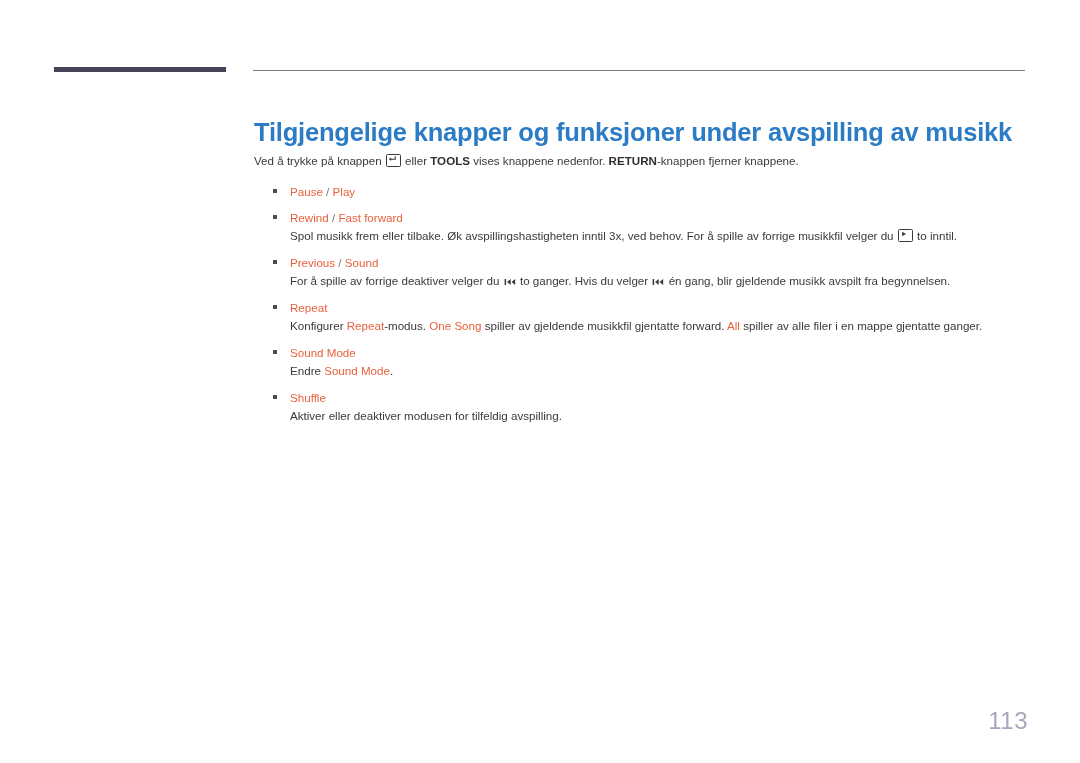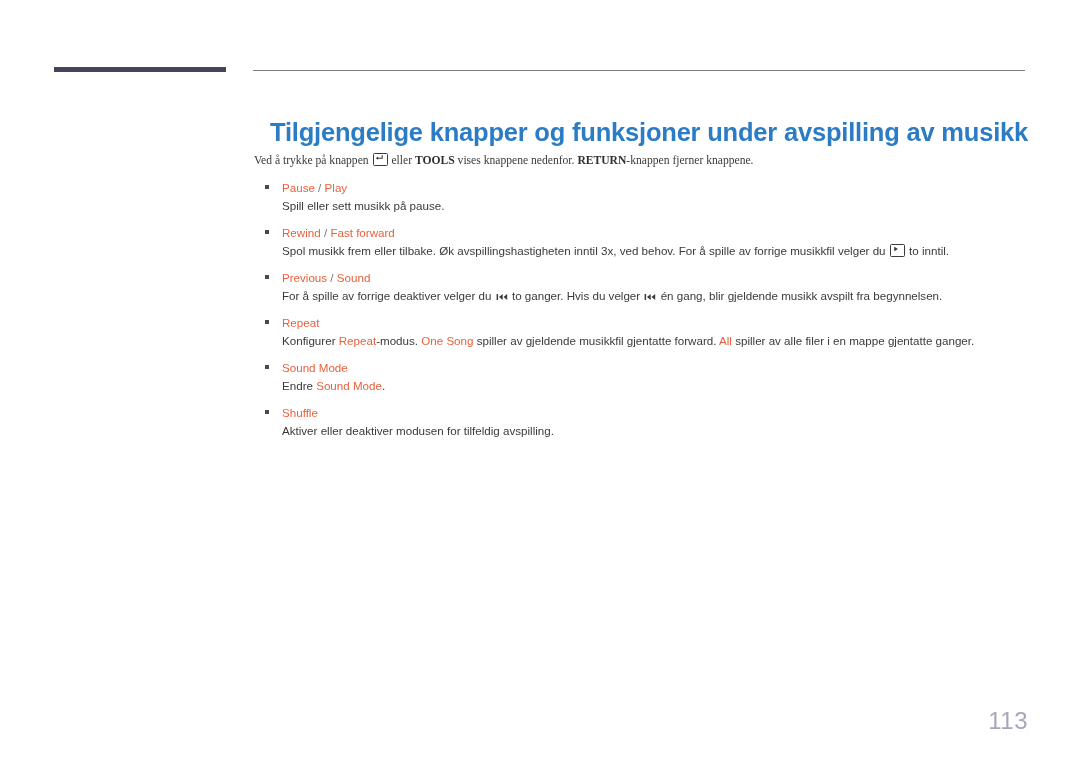--- a/index.html
+++ b/index.html
@@ -45,48 +45,46 @@
     position: absolute;
     left: 254px;
     top: 100px;
     width: 790px;
     font-size: 25.5px;
     line-height: 30px;
     font-weight: bold;
     color: #2b7cc4;
     letter-spacing: -0.2px;
     white-space: nowrap;
-    text-align: center;
   }
 
   
   .content {
     position: absolute;
     left: 254px;
     top: 152px;
     width: 790px;
     color: #3a3a3a;
     font-size: 11.6px;
     line-height: 18px;
   }
 
   .intro {
     margin: 0 0 9px 0;
     color: #3a3a3a;
-    font-family: Liberation Serif, serif;
   }
 
   b, .b {
     font-weight: bold;
     color: #2f2f2f;
   }
 
   .list {
     list-style: none;
-    margin: 5px;
+    margin: 13px;
     padding: 0;
   }
   .list > li {
     position: relative;
     padding-left: 23px;
     margin-bottom: 9px;
   }
   .list > li:last-child { margin-bottom: 0; }
 
   .bullet {
@@ -177,21 +175,20 @@
 
     <ul class="list">
 
       <li>
         <span class="bullet"></span>
         <div class="item-head">
           <span>Pause</span>
           <span class="sep">/</span>
           <span>Play</span>
         </div>
-        <div class="item-body">Spill eller sett musikk på pause.</div>
       </li>
 
       <li>
         <span class="bullet"></span>
         <div class="item-head">
           <span>Rewind</span>
           <span class="sep">/</span>
           <span>Fast forward</span>
         </div>
         <div class="item-body">

